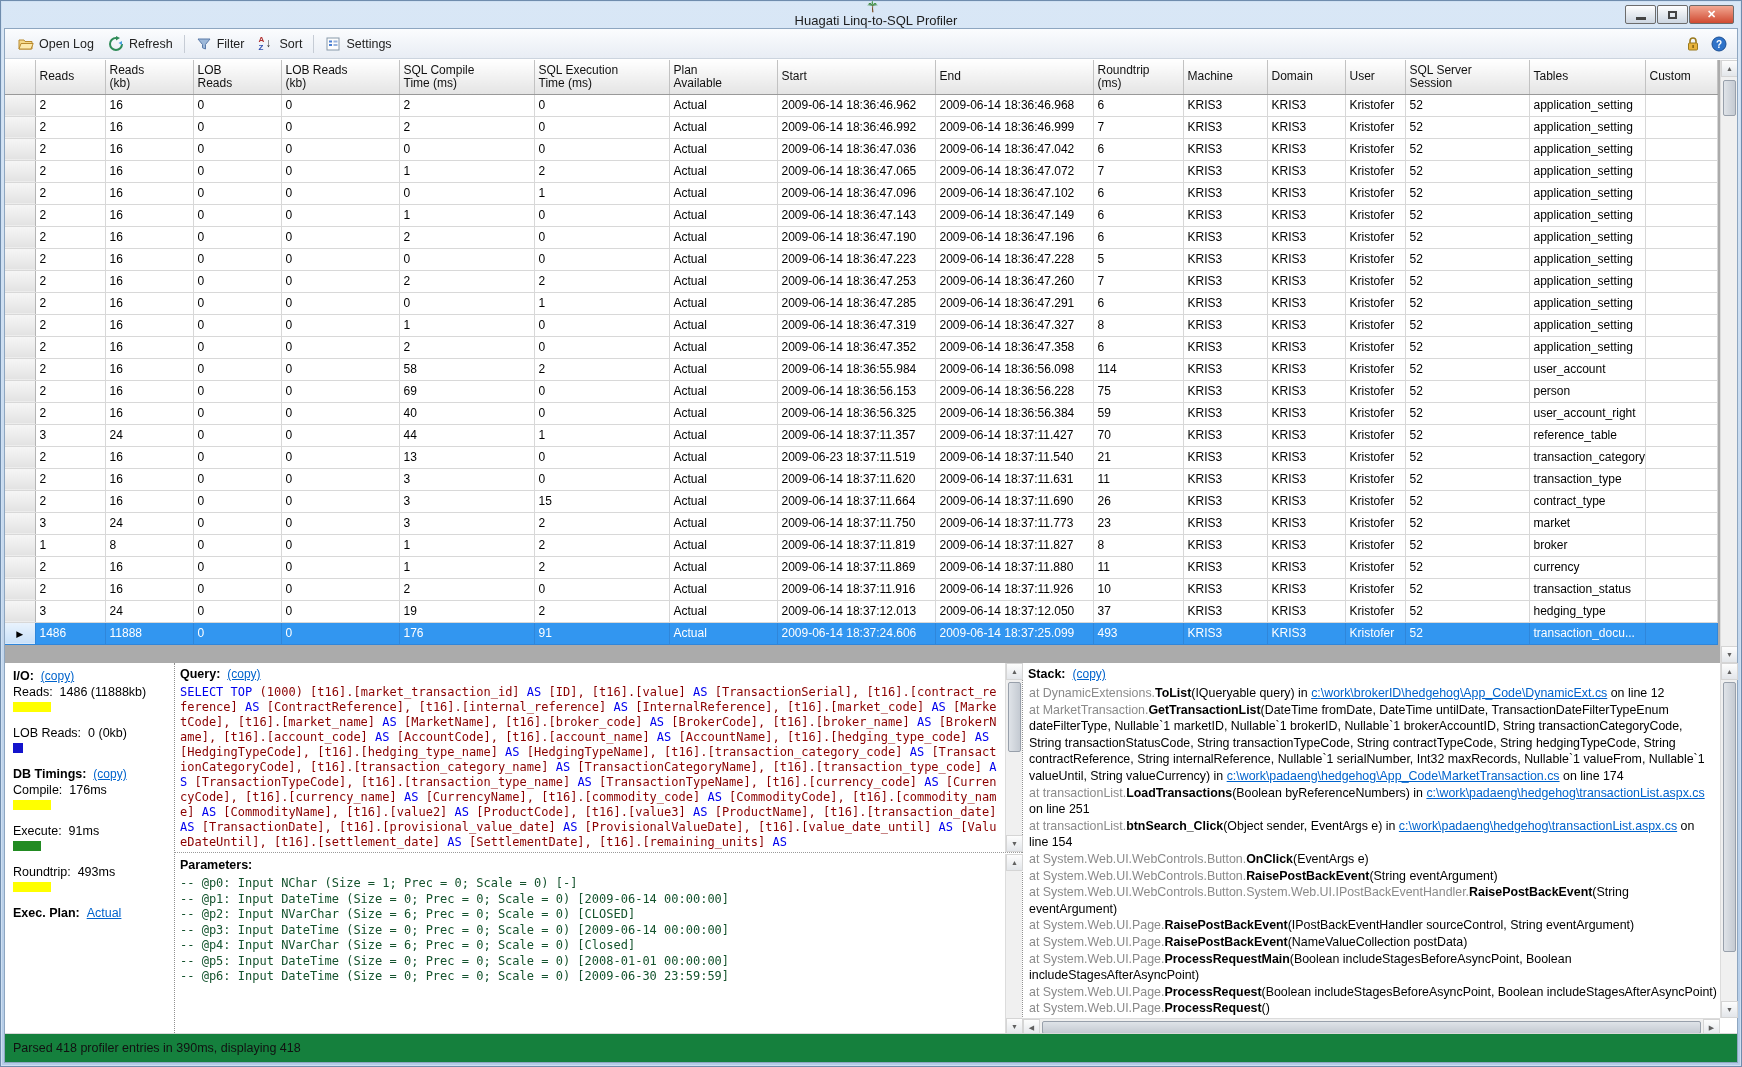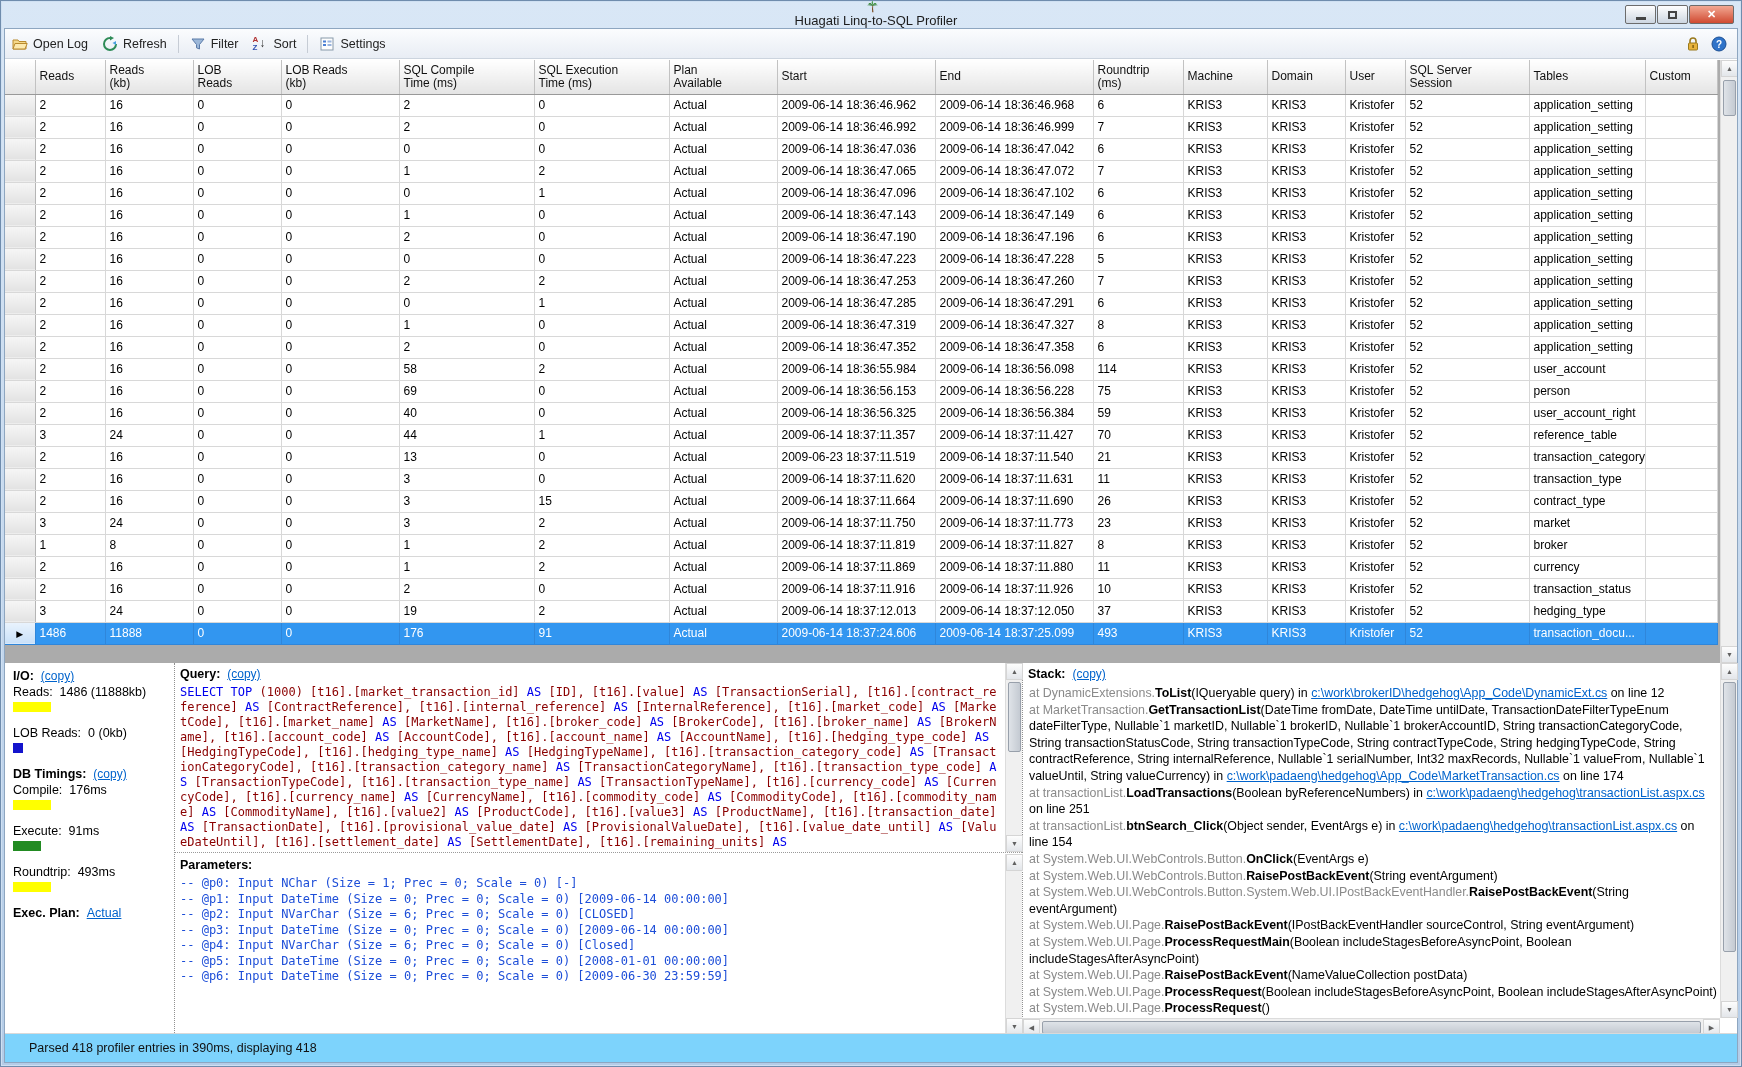--- a/index.html
+++ b/index.html
@@ -12,21 +12,21 @@
   .app-icon{ width:17px; height:17px; margin-right:7px; }
   .winbtns{ position:absolute; top:5px; right:8px; display:flex; gap:1px; }
   .winbtn{ width:31px; height:19px; border:1px solid #6c6c6c; border-radius:2px;
     background:linear-gradient(#fefefe,#cdd6e1); display:flex; align-items:center; justify-content:center; font-size:11px; color:#333; }
   .winbtn.close{ width:45px; background:linear-gradient(#f2a893,#d04a31); color:#fff; font-weight:bold; }
   .glyph-min{ width:10px; height:3px; background:#444; margin-top:7px; }
   .glyph-max{ width:9px; height:8px; border:2px solid #444; }
   
   .client{ position:absolute; left:4px; right:4px; top:28px; bottom:4px; background:#fff; border:1px solid #8ea6c0; }
   
-  .toolbar{ position:absolute; left:0; right:0; top:0; height:30px; background:linear-gradient(#fbfcfe,#e8edf4); border-bottom:1px solid #ccd4de; display:flex; align-items:center; padding-left:0; font-size:12.5px; color:#222; }
+  .toolbar{ position:absolute; left:0; right:0; top:0; height:30px; background:linear-gradient(#fbfcfe,#e8edf4); border-bottom:1px solid #ccd4de; display:flex; align-items:center; padding-left:6px; font-size:12.5px; color:#222; }
   .tbtn{ display:flex; align-items:center; gap:5px; padding:3px 7px; border-radius:2px; cursor:default; }
   .tsep{ width:1px; height:18px; background:#c6ccd5; margin:0 4px; }
   .tool-right{ position:absolute; right:10px; top:0; height:30px; display:flex; align-items:center; gap:10px; }
   .icon16{ width:16px; height:16px; display:inline-block; }
   
   .gridwrap{ position:absolute; left:0; right:0; top:31px; height:603px; background:#ababab; overflow:hidden; }
   table.grid{ border-collapse:collapse; table-layout:fixed; background:#ababab; }
   .grid th{ height:34px; background:linear-gradient(#ffffff,#e4e4e4); border-right:1px solid #c2c2c2; border-bottom:1px solid #999;
     font-weight:normal; font-size:12px; text-align:left; vertical-align:middle; padding:1px 4px; white-space:pre-line; line-height:13px; color:#111; }
   .grid td{ height:22px; background:#fff; border-right:1px solid #d8d8d8; border-bottom:1px solid #d8d8d8; font-size:12px; padding:0 4px; white-space:nowrap; overflow:hidden; color:#000; }
@@ -47,28 +47,28 @@
   .io-label{ font-weight:bold; }
   .bar{ height:10px; margin:3px 0 14px 0; }
   a.copylink, a.plain-link{ color:#0063cc; text-decoration:underline; cursor:pointer; font-size:12px; }
   .query-panel{ position:absolute; left:170px; top:0; bottom:0; width:848px; border-right:1px dotted #909090; background:#fff; }
   .sql-area{ position:absolute; left:0; right:0; top:0; height:190px; border-bottom:1px dotted #9a9a9a; }
   .panel-head{ padding:4px 0 1px 5px; }
   .panel-head b{ font-size:12.5px; }
   .sqltext{ position:absolute; left:5px; right:20px; top:22px; bottom:2px; font-family:"DejaVu Sans Mono", monospace; font-size:12px; line-height:15px; color:#8b0000; overflow:hidden; word-break:break-all; }
   .kw{ color:#0000ee; }
   .params-area{ position:absolute; left:0; right:0; top:191px; bottom:0; }
-  .paramstext{ position:absolute; left:5px; right:20px; top:22px; bottom:2px; font-family:"DejaVu Sans Mono", monospace; font-size:12px; line-height:15.5px; color:#1d4ed8; overflow:hidden; }
+  .paramstext{ position:absolute; left:5px; right:20px; top:22px; bottom:2px; font-family:"DejaVu Sans Mono", monospace; font-size:12px; line-height:15.5px; color:#14532d; overflow:hidden; }
   .stack-panel{ position:absolute; left:1018px; top:0; right:0; bottom:0; background:#fff; }
   .stacktext{ position:absolute; left:6px; right:20px; top:22px; bottom:20px; font-size:12.4px; line-height:16.6px; color:#000; overflow:hidden; }
   .frame .dim{ color:#8a8a8a; }
   .frame .bold{ font-weight:bold; color:#000; }
   .frame .link{ color:#0063cc; text-decoration:underline; cursor:pointer; }
   
-  .statusbar{ position:absolute; left:0; right:0; bottom:0; height:29px; background:#7dd3fc; border-top:1px solid #d9d9d9; display:flex; align-items:center; padding-left:24px; font-size:12.5px; color:#111; }
+  .statusbar{ position:absolute; left:0; right:0; bottom:0; height:29px; background:#15803d; border-top:1px solid #d9d9d9; display:flex; align-items:center; padding-left:8px; font-size:12.5px; color:#111; }
 </style>
 </head>
 <body>
 
 <div class="window">
 
   <div class="titlebar">
     <svg class="app-icon" viewBox="0 0 16 16">
       <path d="M8 6 C7.4 9 7.2 12 7.6 15 L9.2 15 C8.6 12 8.6 9 8.8 6 Z" fill="#7a4a21"></path>
       <path d="M8 6 C5 4.5 3 5 1.5 6.5 C4 6.2 6 6.6 8 7 Z" fill="#2f7d2f"></path>
@@ -733,22 +733,22 @@
         <div class="panel-head"><b>Stack:</b>&nbsp;&nbsp;<a class="copylink">(copy)</a></div>
         <div class="stacktext" id="stackText">
             <div class="frame"><span class="dim">at DynamicExtensions.</span><span class="bold">ToList</span><span class="plain">(IQueryable query) in </span><span class="link">c:\work\brokerID\hedgehog\App_Code\DynamicExt.cs</span><span class="plain"> on line 12</span></div>
             <div class="frame"><span class="dim">at MarketTransaction.</span><span class="bold">GetTransactionList</span><span class="plain">(DateTime fromDate, DateTime untilDate, TransactionDateFilterTypeEnum dateFilterType, Nullable`1 marketID, Nullable`1 brokerID, Nullable`1 brokerAccountID, String transactionCategoryCode, String transactionStatusCode, String transactionTypeCode, String contractTypeCode, String hedgingTypeCode, String contractReference, String internalReference, Nullable`1 serialNumber, Int32 maxRecords, Nullable`1 valueFrom, Nullable`1 valueUntil, String valueCurrency) in </span><span class="link">c:\work\padaeng\hedgehog\App_Code\MarketTransaction.cs</span><span class="plain"> on line 174</span></div>
             <div class="frame"><span class="dim">at transactionList.</span><span class="bold">LoadTransactions</span><span class="plain">(Boolean byReferenceNumbers) in </span><span class="link">c:\work\padaeng\hedgehog\transactionList.aspx.cs</span><span class="plain"> on line 251</span></div>
             <div class="frame"><span class="dim">at transactionList.</span><span class="bold">btnSearch_Click</span><span class="plain">(Object sender, EventArgs e) in </span><span class="link">c:\work\padaeng\hedgehog\transactionList.aspx.cs</span><span class="plain"> on line 154</span></div>
             <div class="frame"><span class="dim">at System.Web.UI.WebControls.Button.</span><span class="bold">OnClick</span><span class="plain">(EventArgs e)</span></div>
             <div class="frame"><span class="dim">at System.Web.UI.WebControls.Button.</span><span class="bold">RaisePostBackEvent</span><span class="plain">(String eventArgument)</span></div>
             <div class="frame"><span class="dim">at System.Web.UI.WebControls.Button.System.Web.UI.IPostBackEventHandler.</span><span class="bold">RaisePostBackEvent</span><span class="plain">(String eventArgument)</span></div>
             <div class="frame"><span class="dim">at System.Web.UI.Page.</span><span class="bold">RaisePostBackEvent</span><span class="plain">(IPostBackEventHandler sourceControl, String eventArgument)</span></div>
+            <div class="frame"><span class="dim">at System.Web.UI.Page.</span><span class="bold">RaisePostBackEvent</span><span class="plain">(NameValueCollection postData)</span></div>
             <div class="frame"><span class="dim">at System.Web.UI.Page.</span><span class="bold">ProcessRequestMain</span><span class="plain">(Boolean includeStagesBeforeAsyncPoint, Boolean includeStagesAfterAsyncPoint)</span></div>
-            <div class="frame"><span class="dim">at System.Web.UI.Page.</span><span class="bold">RaisePostBackEvent</span><span class="plain">(NameValueCollection postData)</span></div>
             <div class="frame"><span class="dim">at System.Web.UI.Page.</span><span class="bold">ProcessRequest</span><span class="plain">(Boolean includeStagesBeforeAsyncPoint, Boolean includeStagesAfterAsyncPoint)</span></div>
             <div class="frame"><span class="dim">at System.Web.UI.Page.</span><span class="bold">ProcessRequest</span><span class="plain">()</span></div>
           </div>
         <div class="vscroll" style="height:355px;">
           <div class="sbtn">▲</div>
           <div class="vthumb" style="top:19px; height:270px;"></div>
           <div class="sbtn" style="position:absolute;bottom:0;">▼</div>
         </div>
         <div class="hscroll" style="right:17px;">
           <div class="sbtn" style="position:absolute;left:0;">◀</div>

